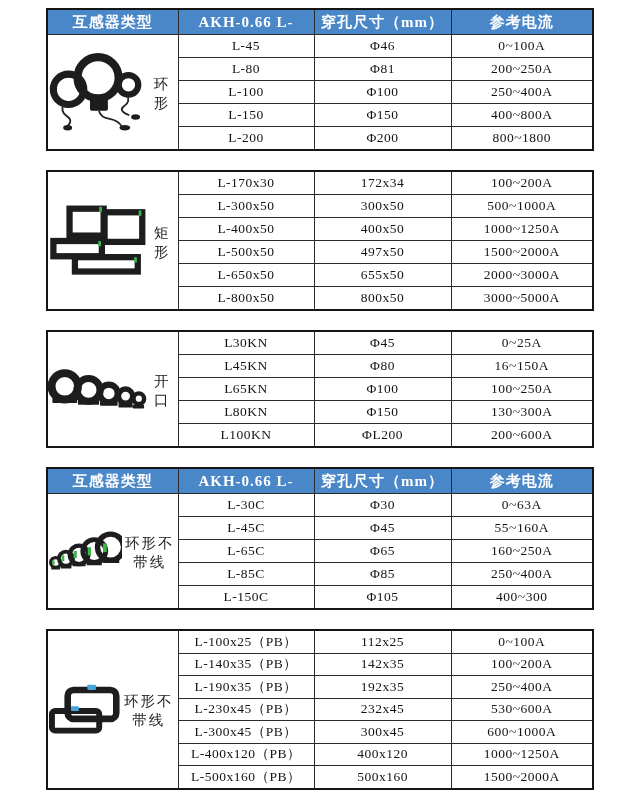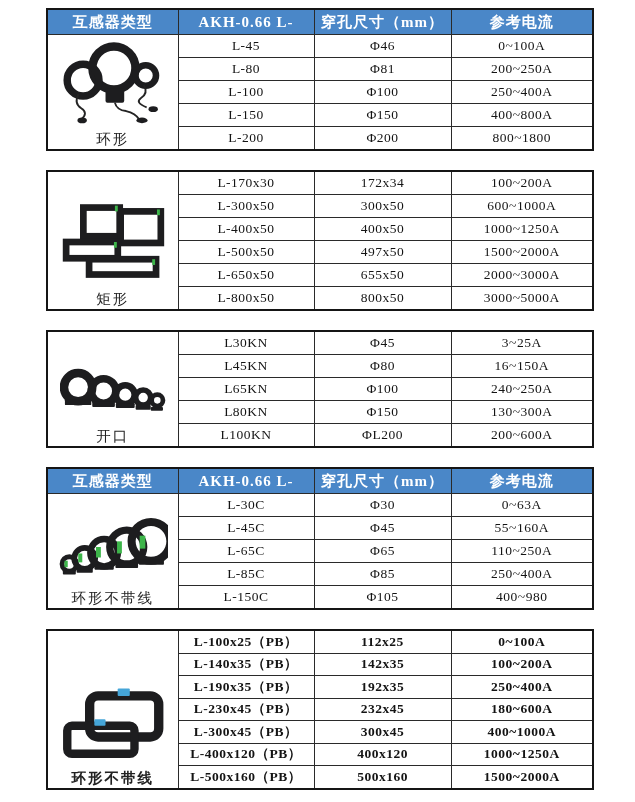--- a/index.html
+++ b/index.html
@@ -37,31 +37,31 @@
     letter-spacing:1px;
     margin-left:8px;
   }
   td{
     font-size:13.5px;
     height:22px;
     letter-spacing:0.5px;
   }
   td.photo{vertical-align:middle;background:#ffffff;}
   .photo-box{
-    display:flex;flex-direction:column;align-items:center;justify-content:flex-end;
+    display:flex;flex-direction:row;align-items:center;justify-content:space-between;
     height:100%;padding:2px 0;
   }
   .photo-box svg{display:block;}
   .type-label{
     font-size:14.5px;
     margin-top:4px;
     letter-spacing:2px;
     color:#222222;
   }
-  .t5 td{height:21.5px;font-weight:bold;}
+  .t5 td{height:21.5px;}
 </style>
 </head>
 <body>
 
 <div class="page">
 
   <table class="spec">
     <colgroup>
         <col class="c1">
         <col class="c2">
@@ -146,21 +146,21 @@
             <div class="type-label">矩形</div>
           </div>
         </td>
         <td>L-170x30</td>
         <td>172x34</td>
         <td>100~200A</td>
       </tr>
       <tr>
         <td>L-300x50</td>
         <td>300x50</td>
-        <td>600~1000A</td>
+        <td>500~1000A</td>
       </tr>
       <tr>
         <td>L-400x50</td>
         <td>400x50</td>
         <td>1000~1250A</td>
       </tr>
       <tr>
         <td>L-500x50</td>
         <td>497x50</td>
         <td>1500~2000A</td>
@@ -199,31 +199,31 @@
               <circle cx="88" cy="43" r="8" fill="none" stroke="#1d1d1f" stroke-width="6"></circle>
               <rect x="80" y="51" width="16" height="5" rx="1" fill="#1d1d1f"></rect>
               <circle cx="103" cy="46" r="6" fill="none" stroke="#1d1d1f" stroke-width="5"></circle>
               <rect x="96" y="53" width="13" height="4" rx="1" fill="#1d1d1f"></rect>
             </svg>
             <div class="type-label">开口</div>
           </div>
         </td>
         <td>L30KN</td>
         <td>Φ45</td>
-        <td>3~25A</td>
+        <td>0~25A</td>
       </tr>
       <tr>
         <td>L45KN</td>
         <td>Φ80</td>
         <td>16~150A</td>
       </tr>
       <tr>
         <td>L65KN</td>
         <td>Φ100</td>
-        <td>240~250A</td>
+        <td>100~250A</td>
       </tr>
       <tr>
         <td>L80KN</td>
         <td>Φ150</td>
         <td>130~300A</td>
       </tr>
       <tr>
         <td>L100KN</td>
         <td>ΦL200</td>
         <td>200~600A</td>
@@ -275,31 +275,31 @@
         <td>0~63A</td>
       </tr>
       <tr>
         <td>L-45C</td>
         <td>Φ45</td>
         <td>55~160A</td>
       </tr>
       <tr>
         <td>L-65C</td>
         <td>Φ65</td>
-        <td>110~250A</td>
+        <td>160~250A</td>
       </tr>
       <tr>
         <td>L-85C</td>
         <td>Φ85</td>
         <td>250~400A</td>
       </tr>
       <tr>
         <td>L-150C</td>
         <td>Φ105</td>
-        <td>400~980</td>
+        <td>400~300</td>
       </tr>
     </tbody>
   </table>
 
   <table class="spec t5">
     <colgroup>
         <col class="c1">
         <col class="c2">
         <col class="c3">
         <col class="c4">
@@ -327,26 +327,26 @@
         <td>100~200A</td>
       </tr>
       <tr>
         <td>L-190x35（PB）</td>
         <td>192x35</td>
         <td>250~400A</td>
       </tr>
       <tr>
         <td>L-230x45（PB）</td>
         <td>232x45</td>
-        <td>180~600A</td>
+        <td>530~600A</td>
       </tr>
       <tr>
         <td>L-300x45（PB）</td>
         <td>300x45</td>
-        <td>400~1000A</td>
+        <td>600~1000A</td>
       </tr>
       <tr>
         <td>L-400x120（PB）</td>
         <td>400x120</td>
         <td>1000~1250A</td>
       </tr>
       <tr>
         <td>L-500x160（PB）</td>
         <td>500x160</td>
         <td>1500~2000A</td>

